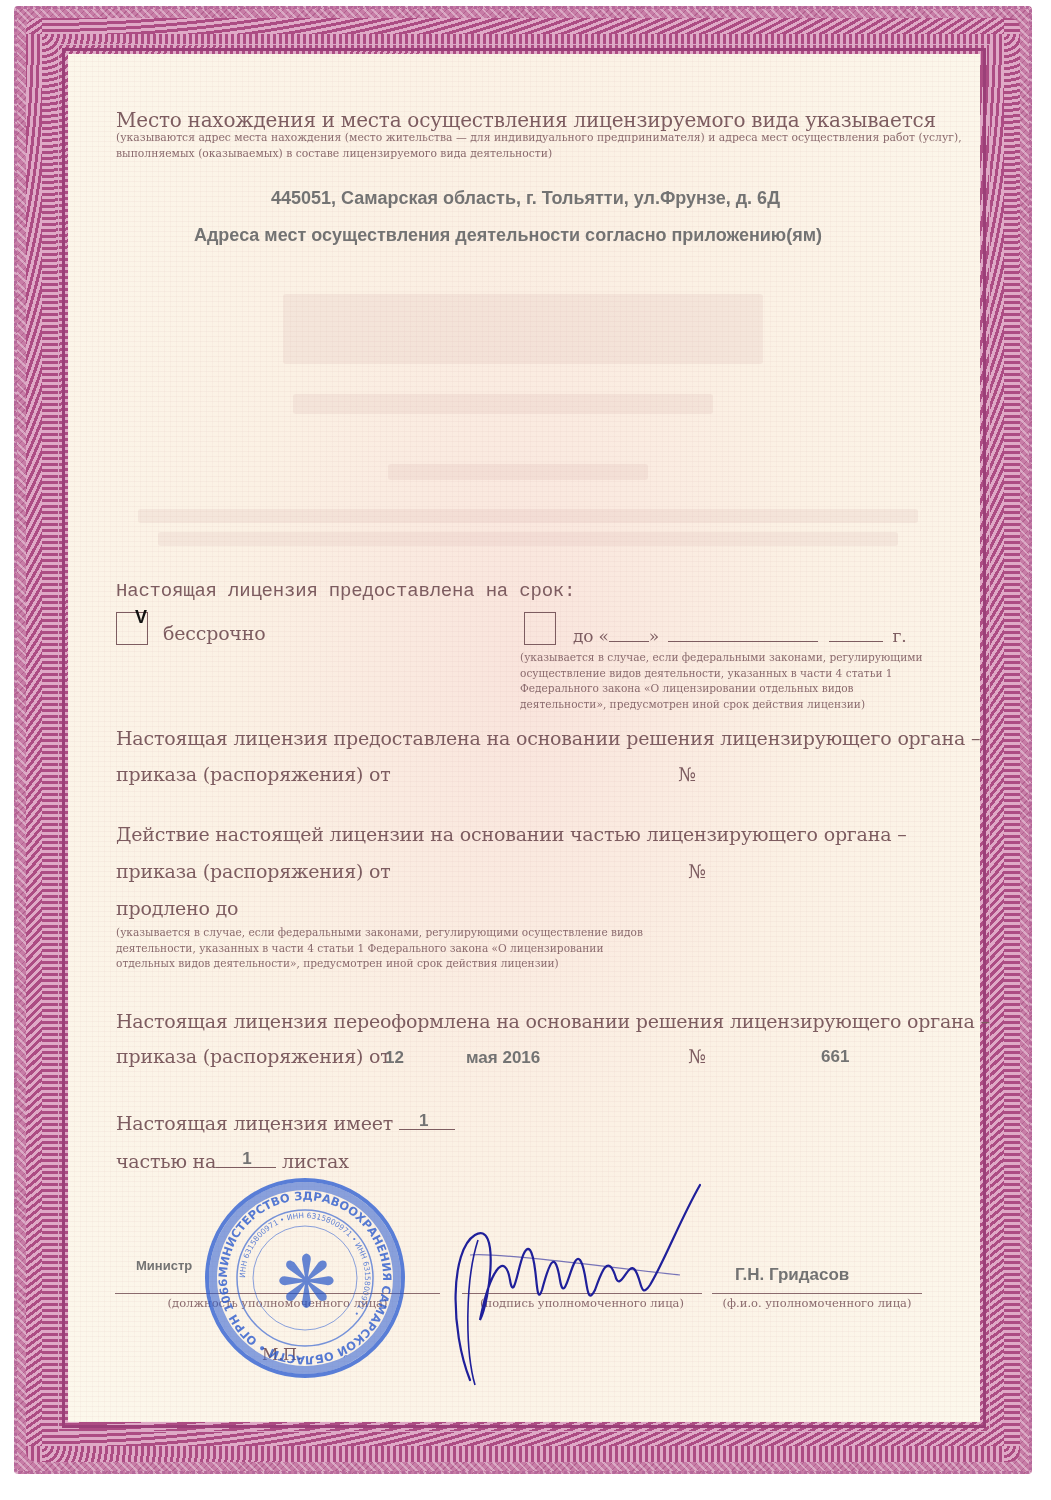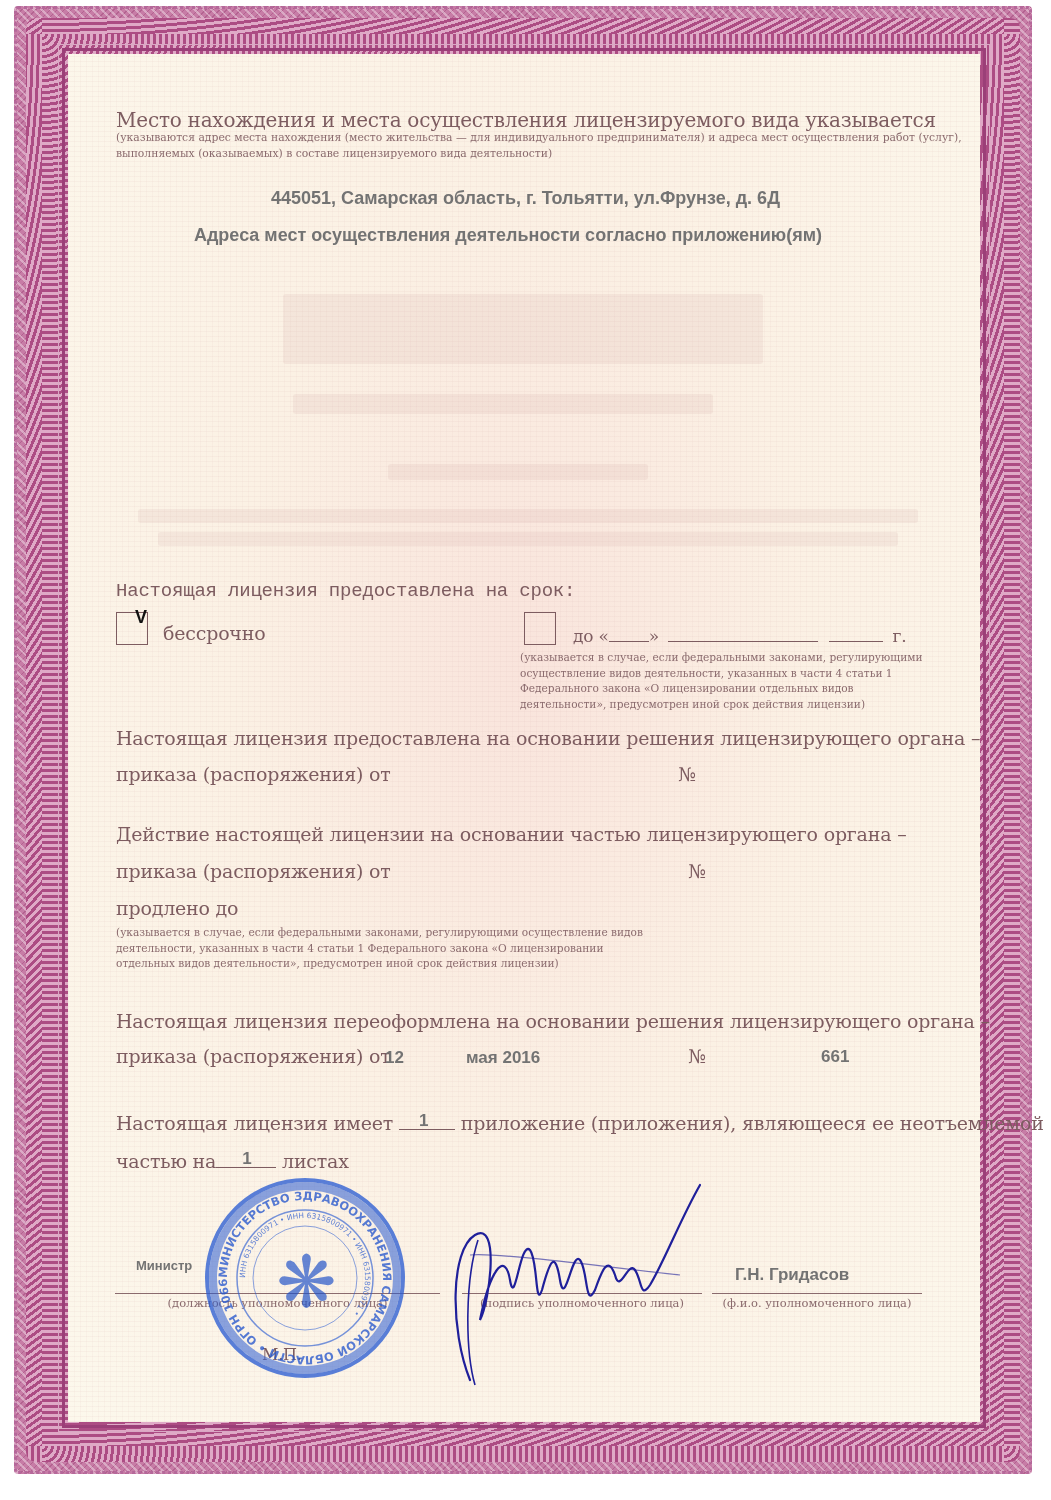--- a/index.html
+++ b/index.html
@@ -133,21 +133,20 @@
 <div class="form-text" style="left:116px;top:1010px;">Настоящая лицензия переоформлена на основании решения лицензирующего органа –</div>
 <div class="form-text" style="left:116px;top:1045px;">приказа (распоряжения)  от</div>
 <div class="filled" style="left:385px;top:1048px;font-size:17px;">12</div>
 <div class="filled" style="left:466px;top:1048px;font-size:17px;">мая 2016</div>
 <div class="form-text" style="left:688px;top:1045px;">№</div>
 <div class="filled" style="left:821px;top:1047px;font-size:17px;">661</div>
 
 <div class="form-text" style="left:116px;top:1112px;">
   <span>Настоящая лицензия имеет</span>
   <span class="blank" style="width:56px;position:relative;"><span class="filled" style="position:absolute;left:20px;top:-1px;font-size:17px;">1</span></span>
-  <span>приложение (приложения), являющееся ее неотъемлемой</span>
 </div>
 <div class="form-text" style="left:116px;top:1150px;text-align:right;">
   <span>частью на</span><span class="blank" style="width:60px;position:relative;"><span class="filled" style="position:absolute;left:26px;top:-1px;font-size:17px;">1</span></span>
   <span>листах</span>
 </div>
 
 <div class="filled" style="left:136px;top:1258px;font-size:13px;">Министр</div>
 <div class="filled" style="left:735px;top:1265px;font-size:17px;">Г.Н. Гридасов</div>
 
 <div class="sig-line" style="left:115px;width:325px;"></div>

